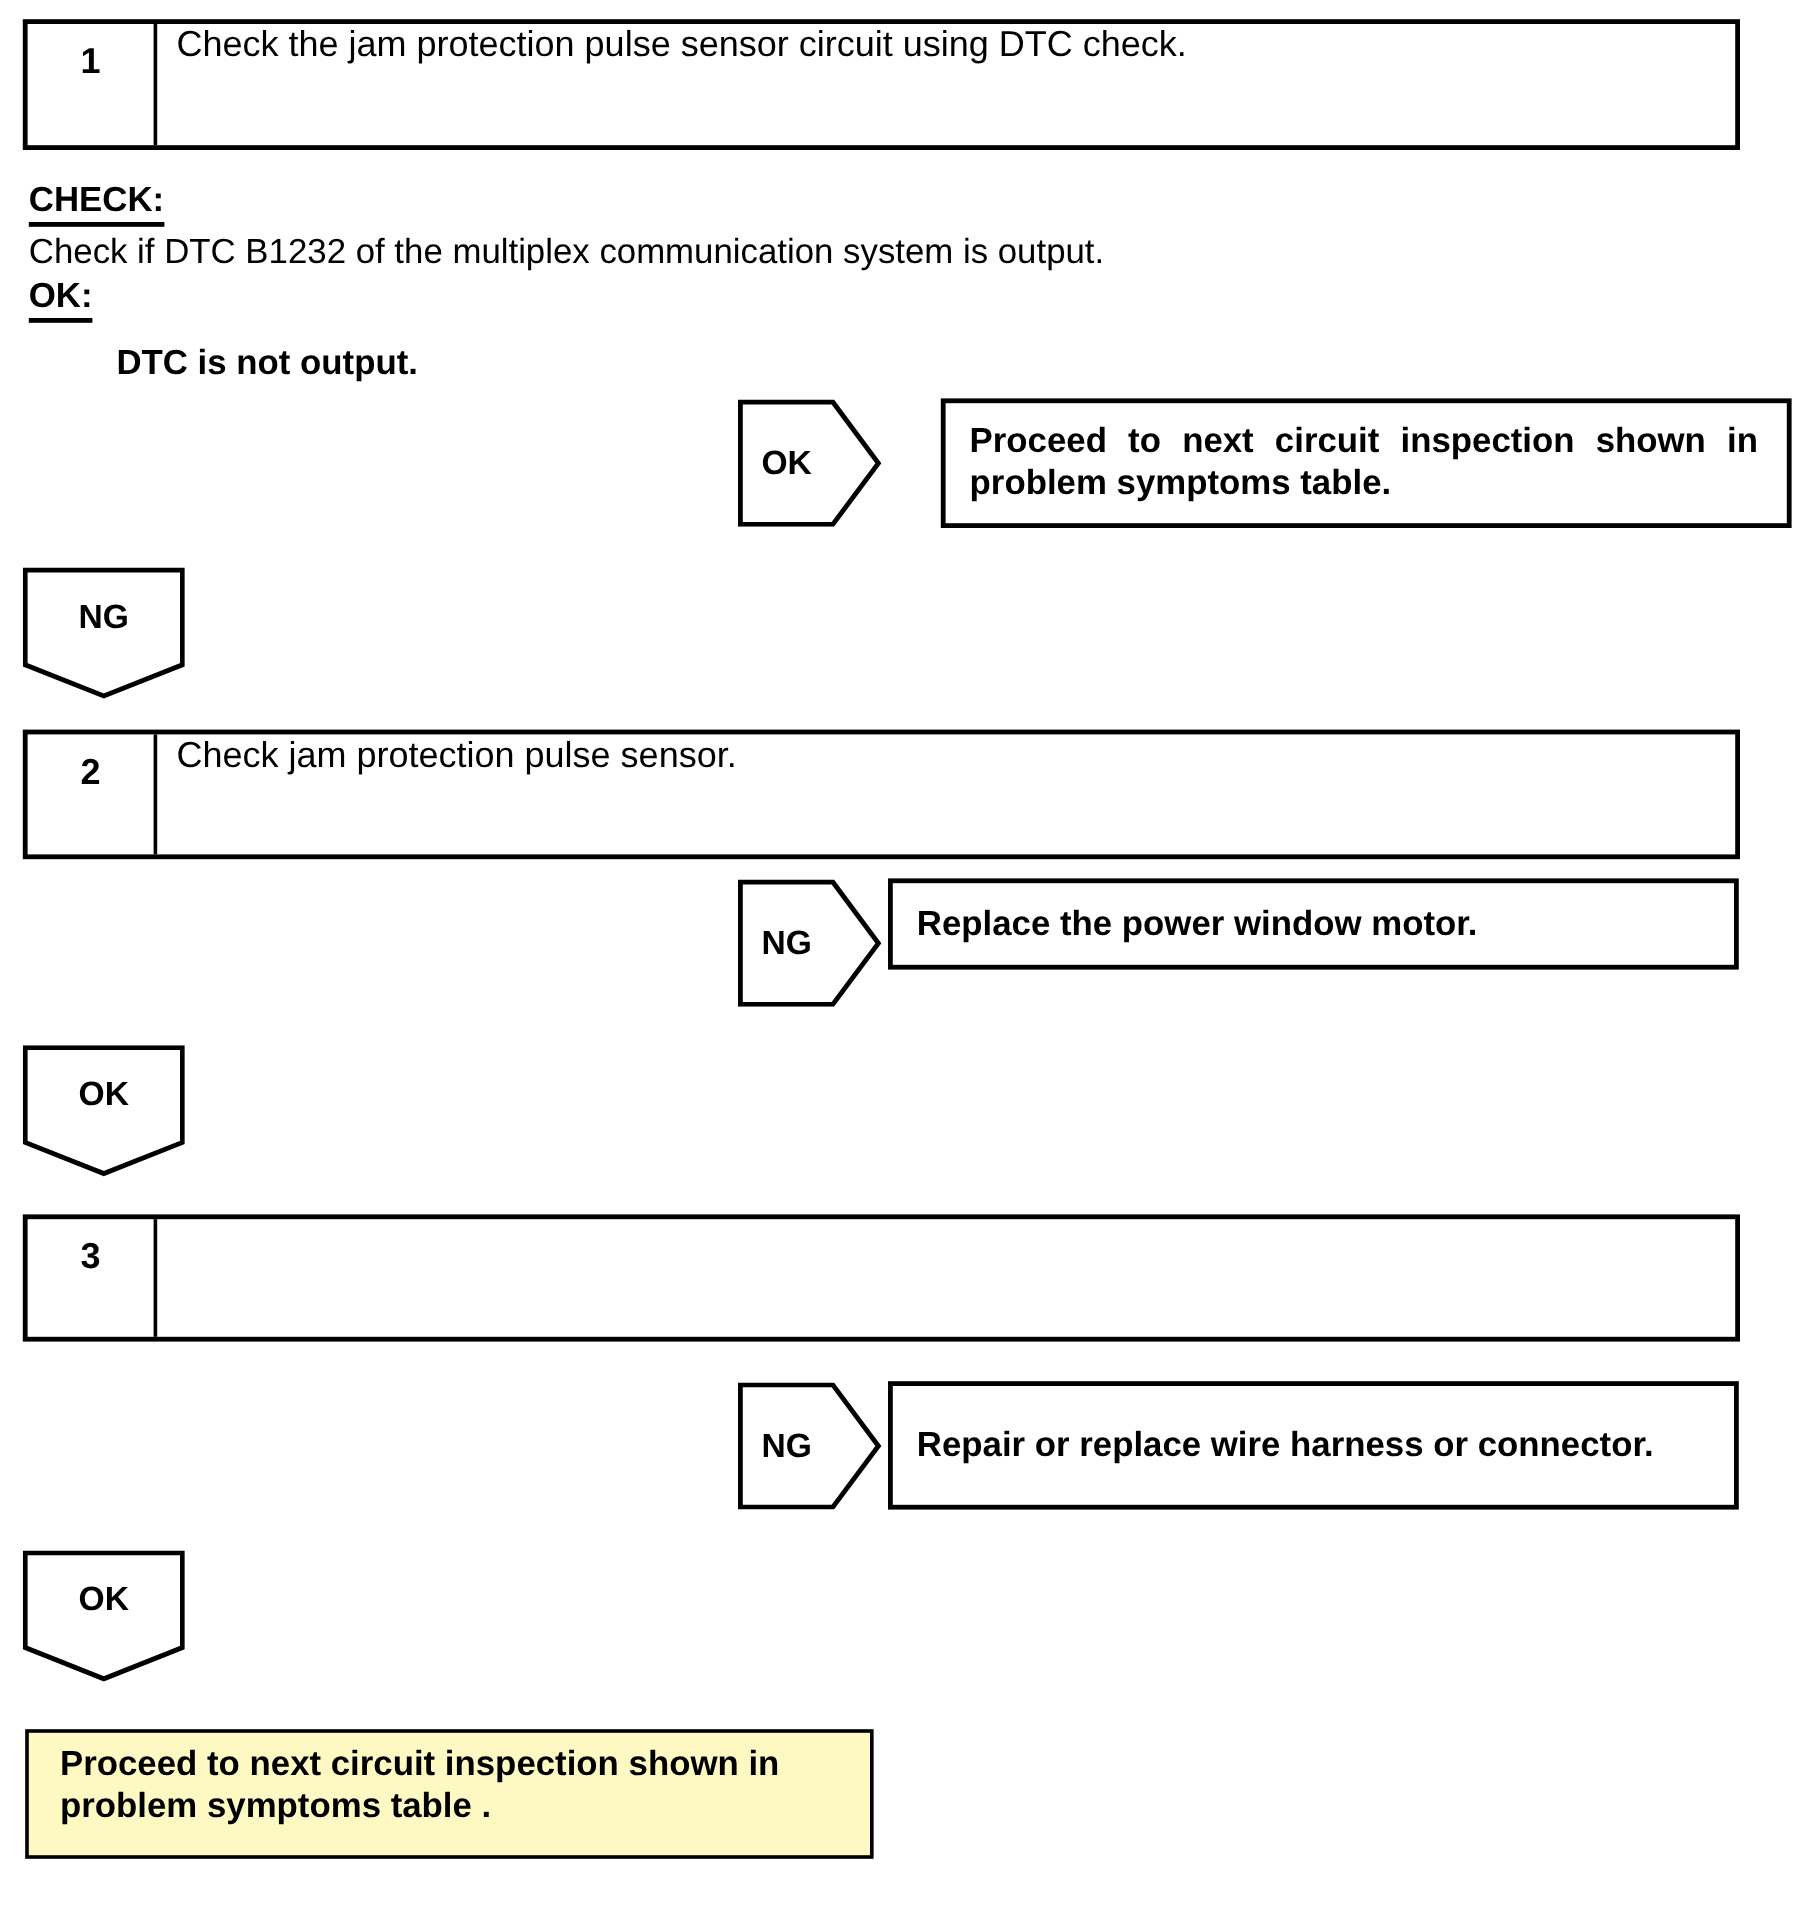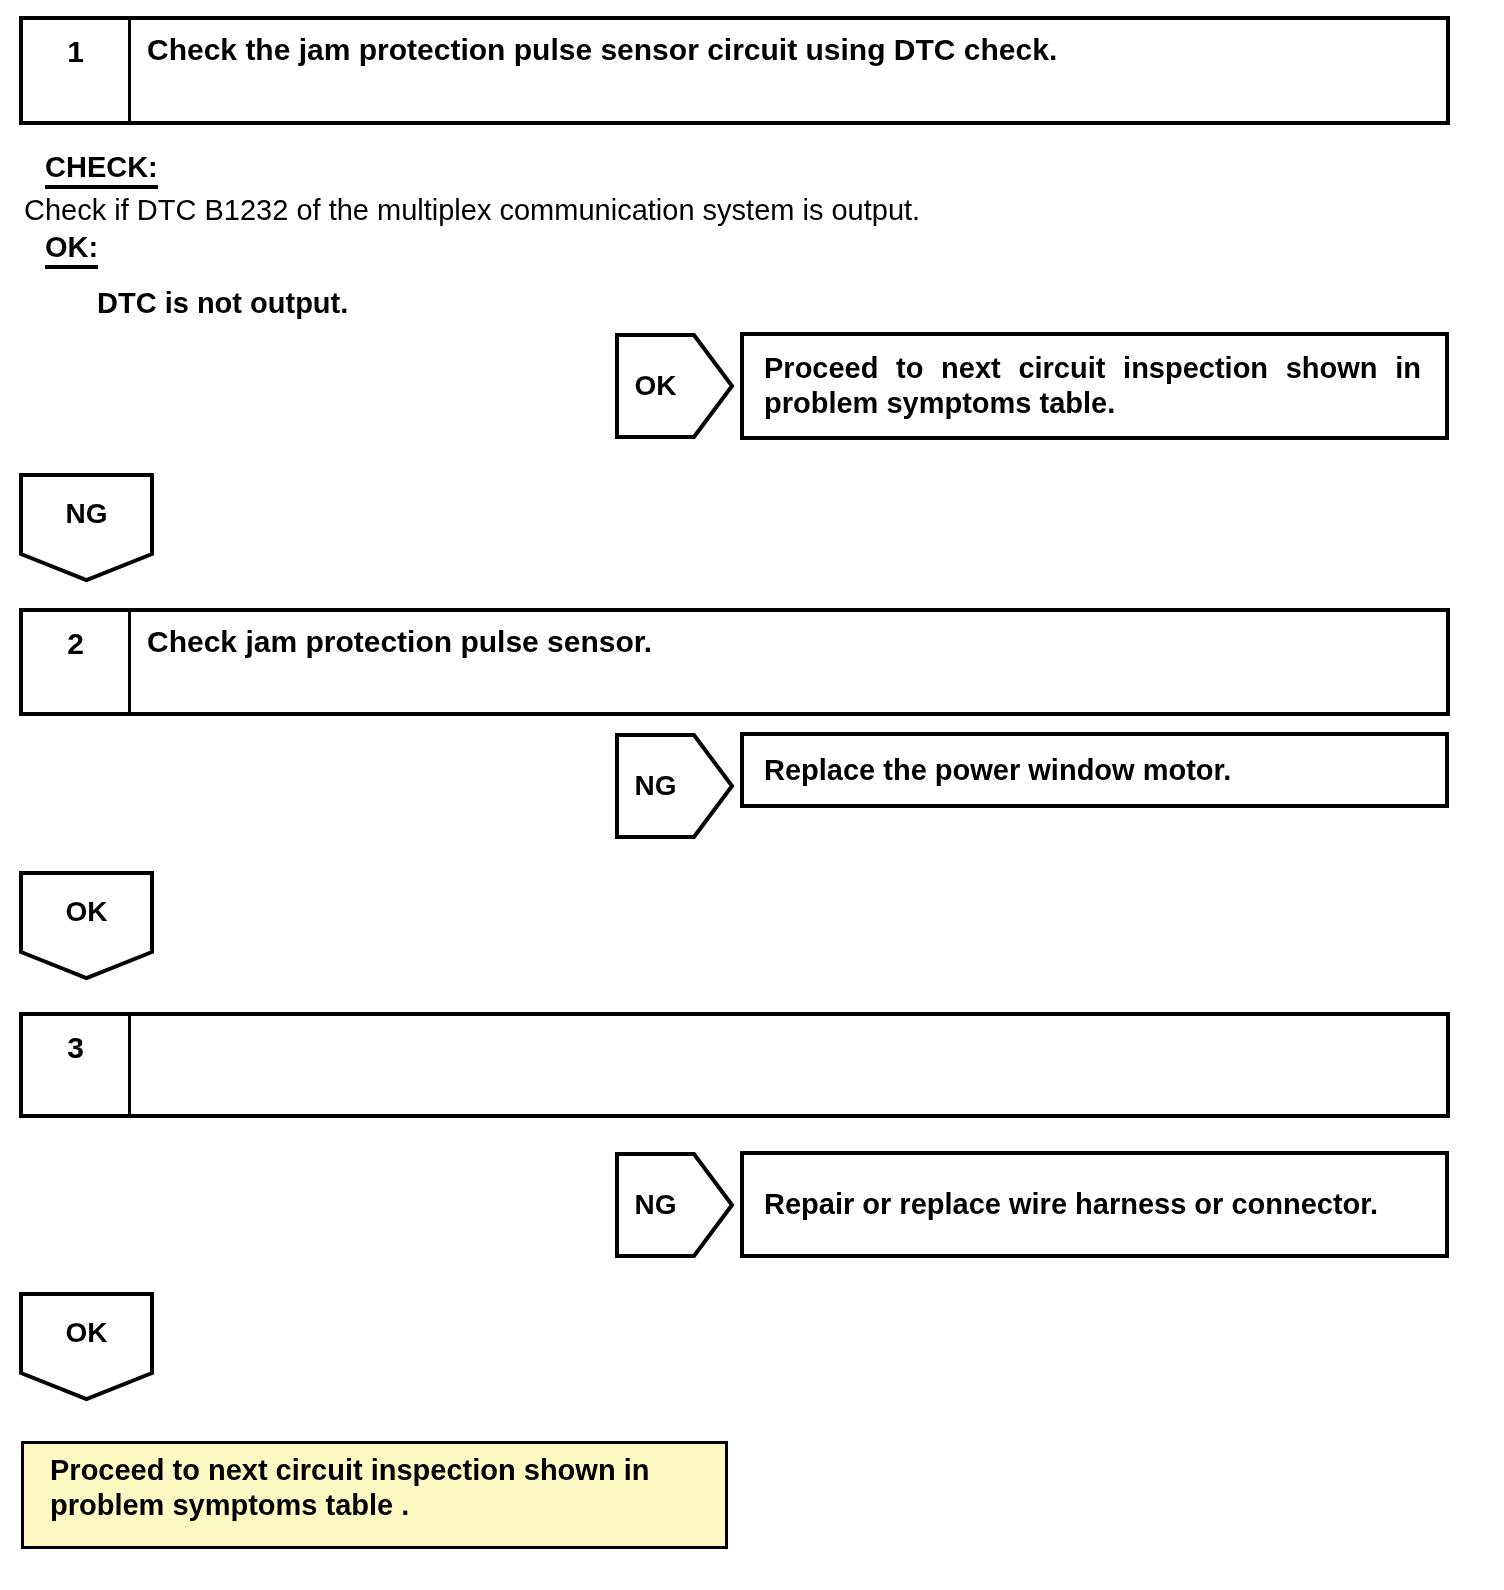--- a/index.html
+++ b/index.html
@@ -15,27 +15,27 @@
     border:4px solid #000;background:#fff;
     display:flex;box-sizing:border-box;
   }
   .step-num{
     width:108px;border-right:3px solid #000;box-sizing:border-box;
     font-weight:bold;font-size:30px;line-height:35px;
     display:flex;justify-content:center;align-items:flex-start;
     padding-top:14px;
   }
   .step-title{
-    flex:1;padding:12px 26px 0 16px;
-    font-weight:bold;font-size:30px;line-height:35px;
+    flex:1;padding:0 26px 0 16px;
+    font-weight:normal;font-size:30px;line-height:35px;
   }
   
   .h-underline{
     font-weight:bold;font-size:29px;line-height:33px;
-    border-bottom:4px solid #000;display:inline-block;padding-bottom:1px;margin-left:21px;
+    border-bottom:4px solid #000;display:inline-block;padding-bottom:1px;
   }
   .body-text{font-size:29px;line-height:35px;}
   .bold-text{font-weight:bold;font-size:29px;line-height:35px;}
   
   .pent{position:absolute;width:120px;height:106px;}
   .pent .lbl{
     position:absolute;left:0;top:0;width:81px;height:106px;
     display:flex;align-items:center;justify-content:center;
     font-weight:bold;font-size:28px;
   }
@@ -45,21 +45,21 @@
     display:flex;align-items:center;justify-content:center;
     font-weight:bold;font-size:28px;
   }
   .result-box{
     position:absolute;left:740px;width:709px;
     border:4px solid #000;background:#fff;box-sizing:border-box;
     display:flex;align-items:center;
     font-weight:bold;font-size:29px;line-height:35px;
     padding:0 24px 0 20px;
   }
-  .result-box.justify{text-align:justify;}
+  .result-box.justify{text-align:justify;margin-left:44px;}
   
   .final-box{
     position:absolute;left:21px;top:1441px;width:707px;height:108px;
     border:3px solid #000;box-sizing:border-box;background:#fef9c3;
     font-weight:bold;font-size:29px;line-height:35px;
     padding:9px 26px 0 26px;
   }
   svg{display:block;}
 </style>
 </head>

